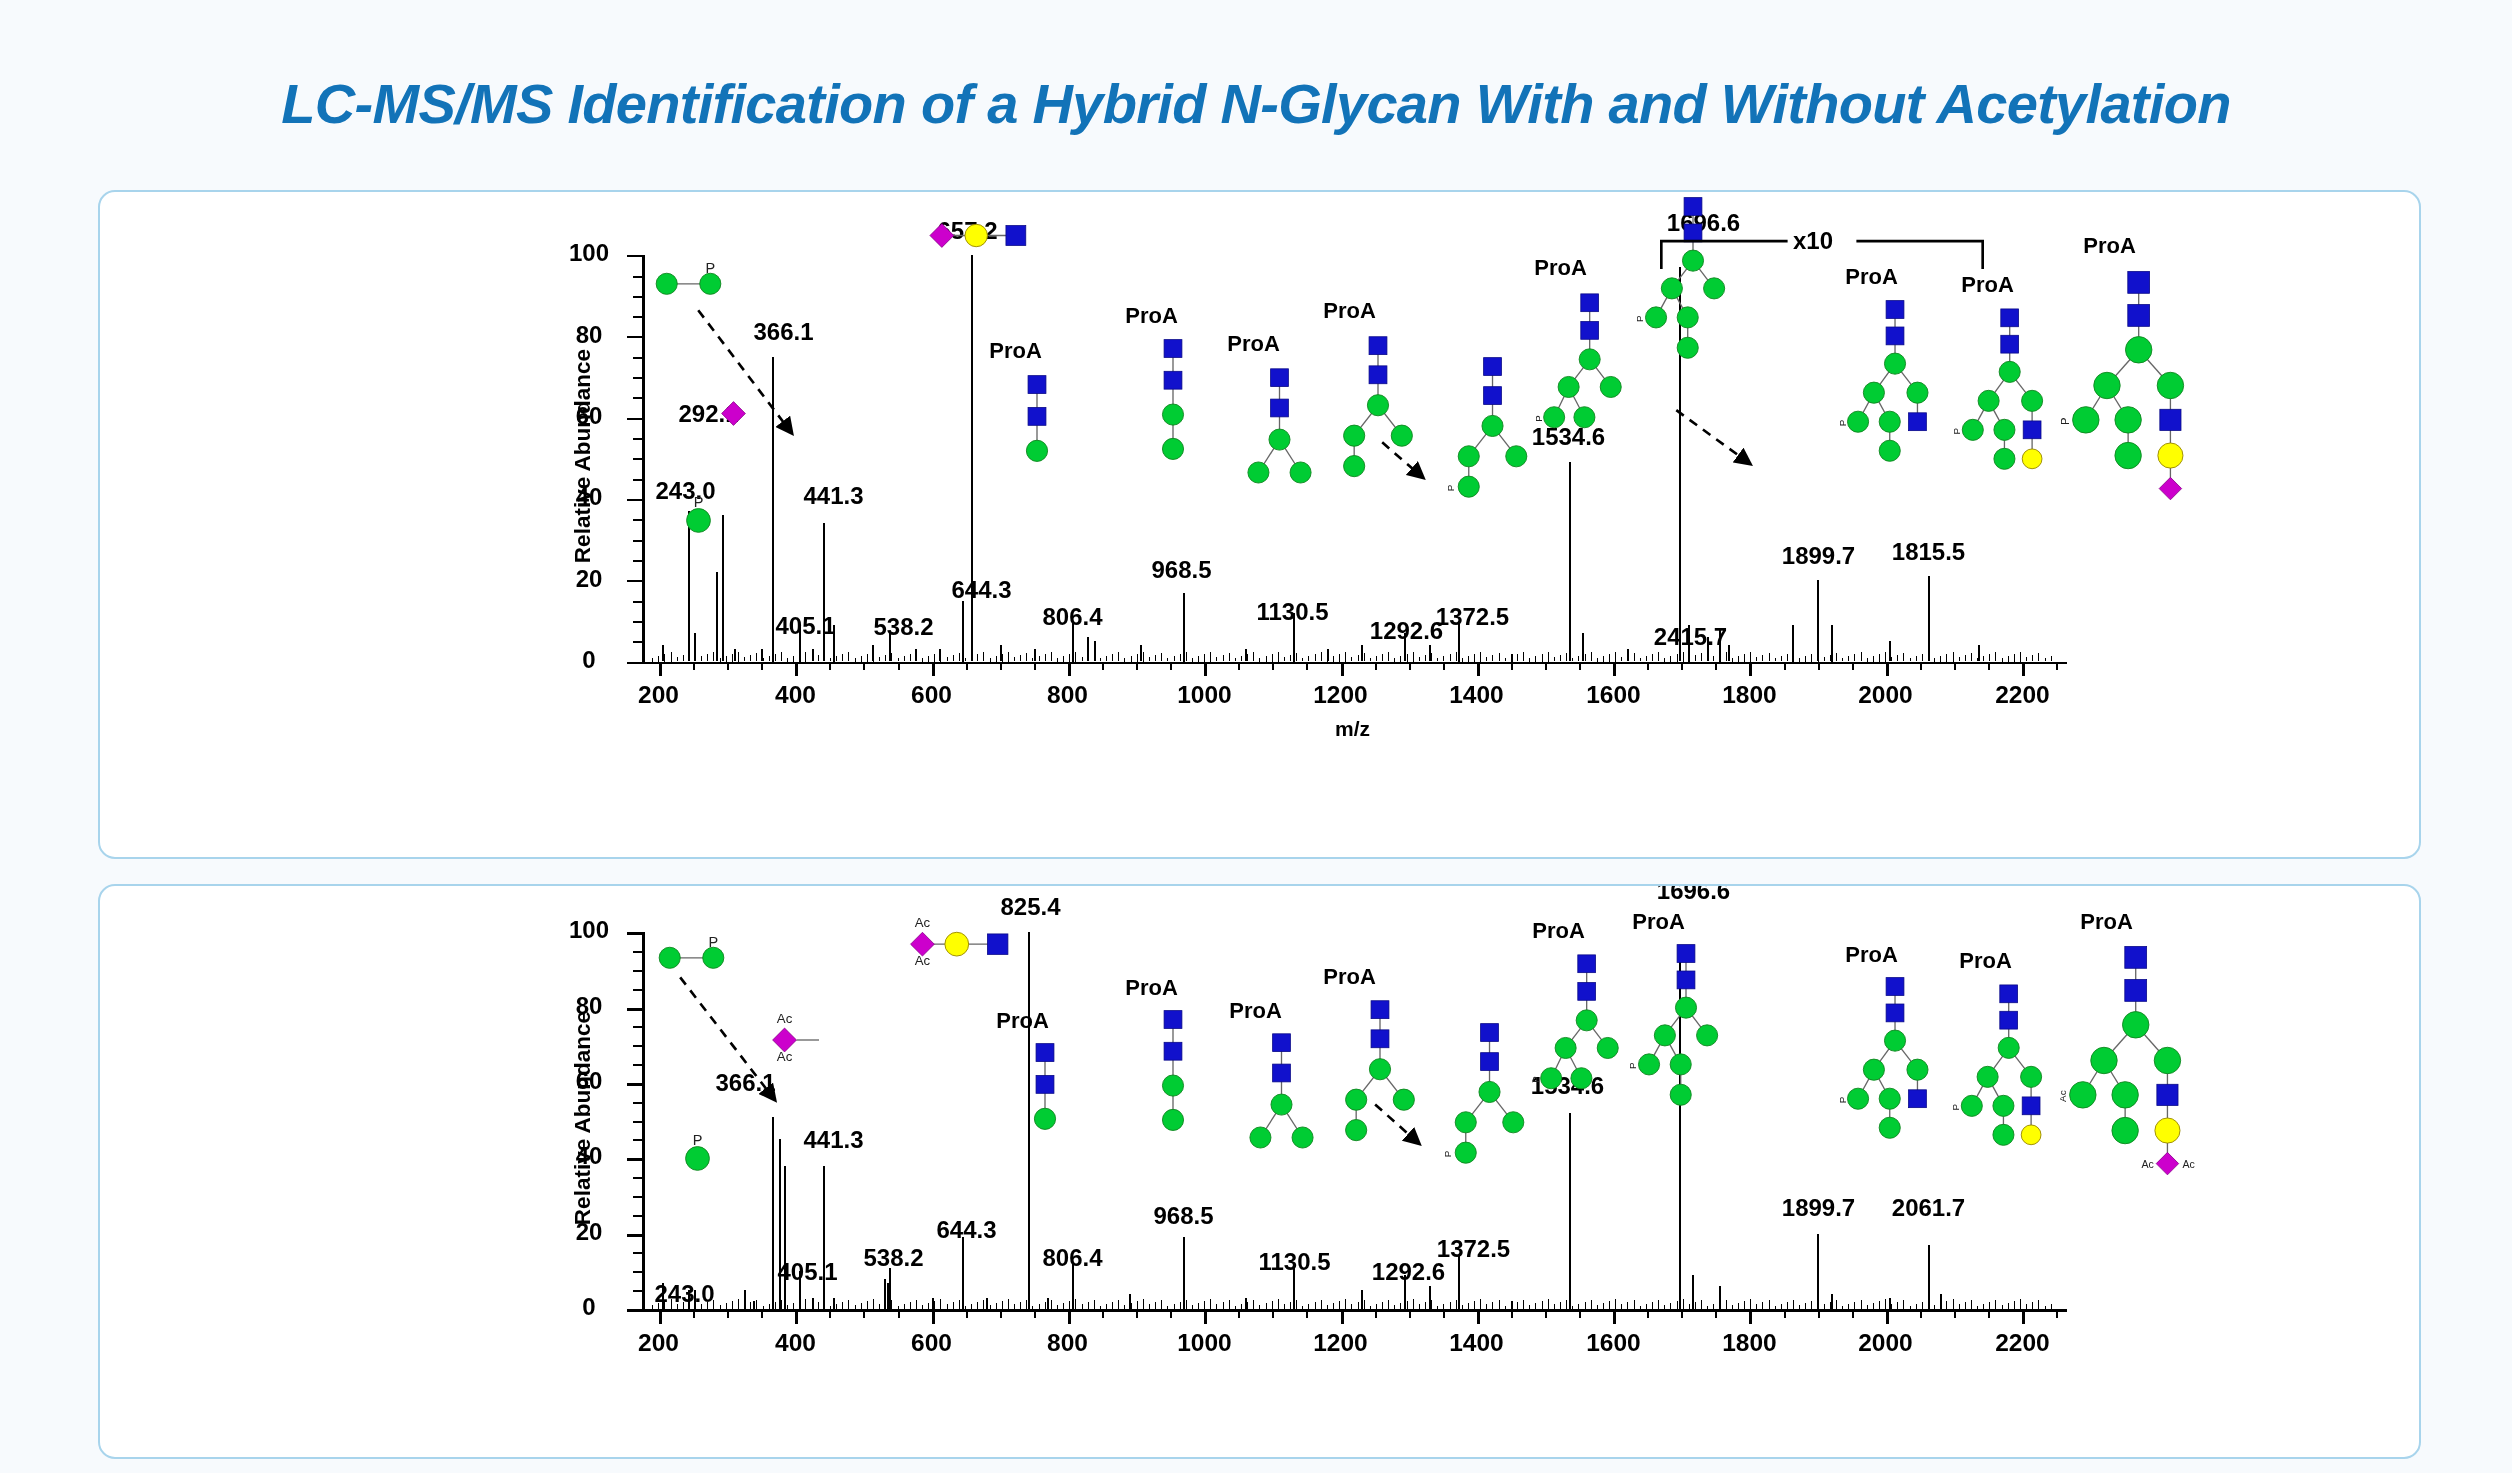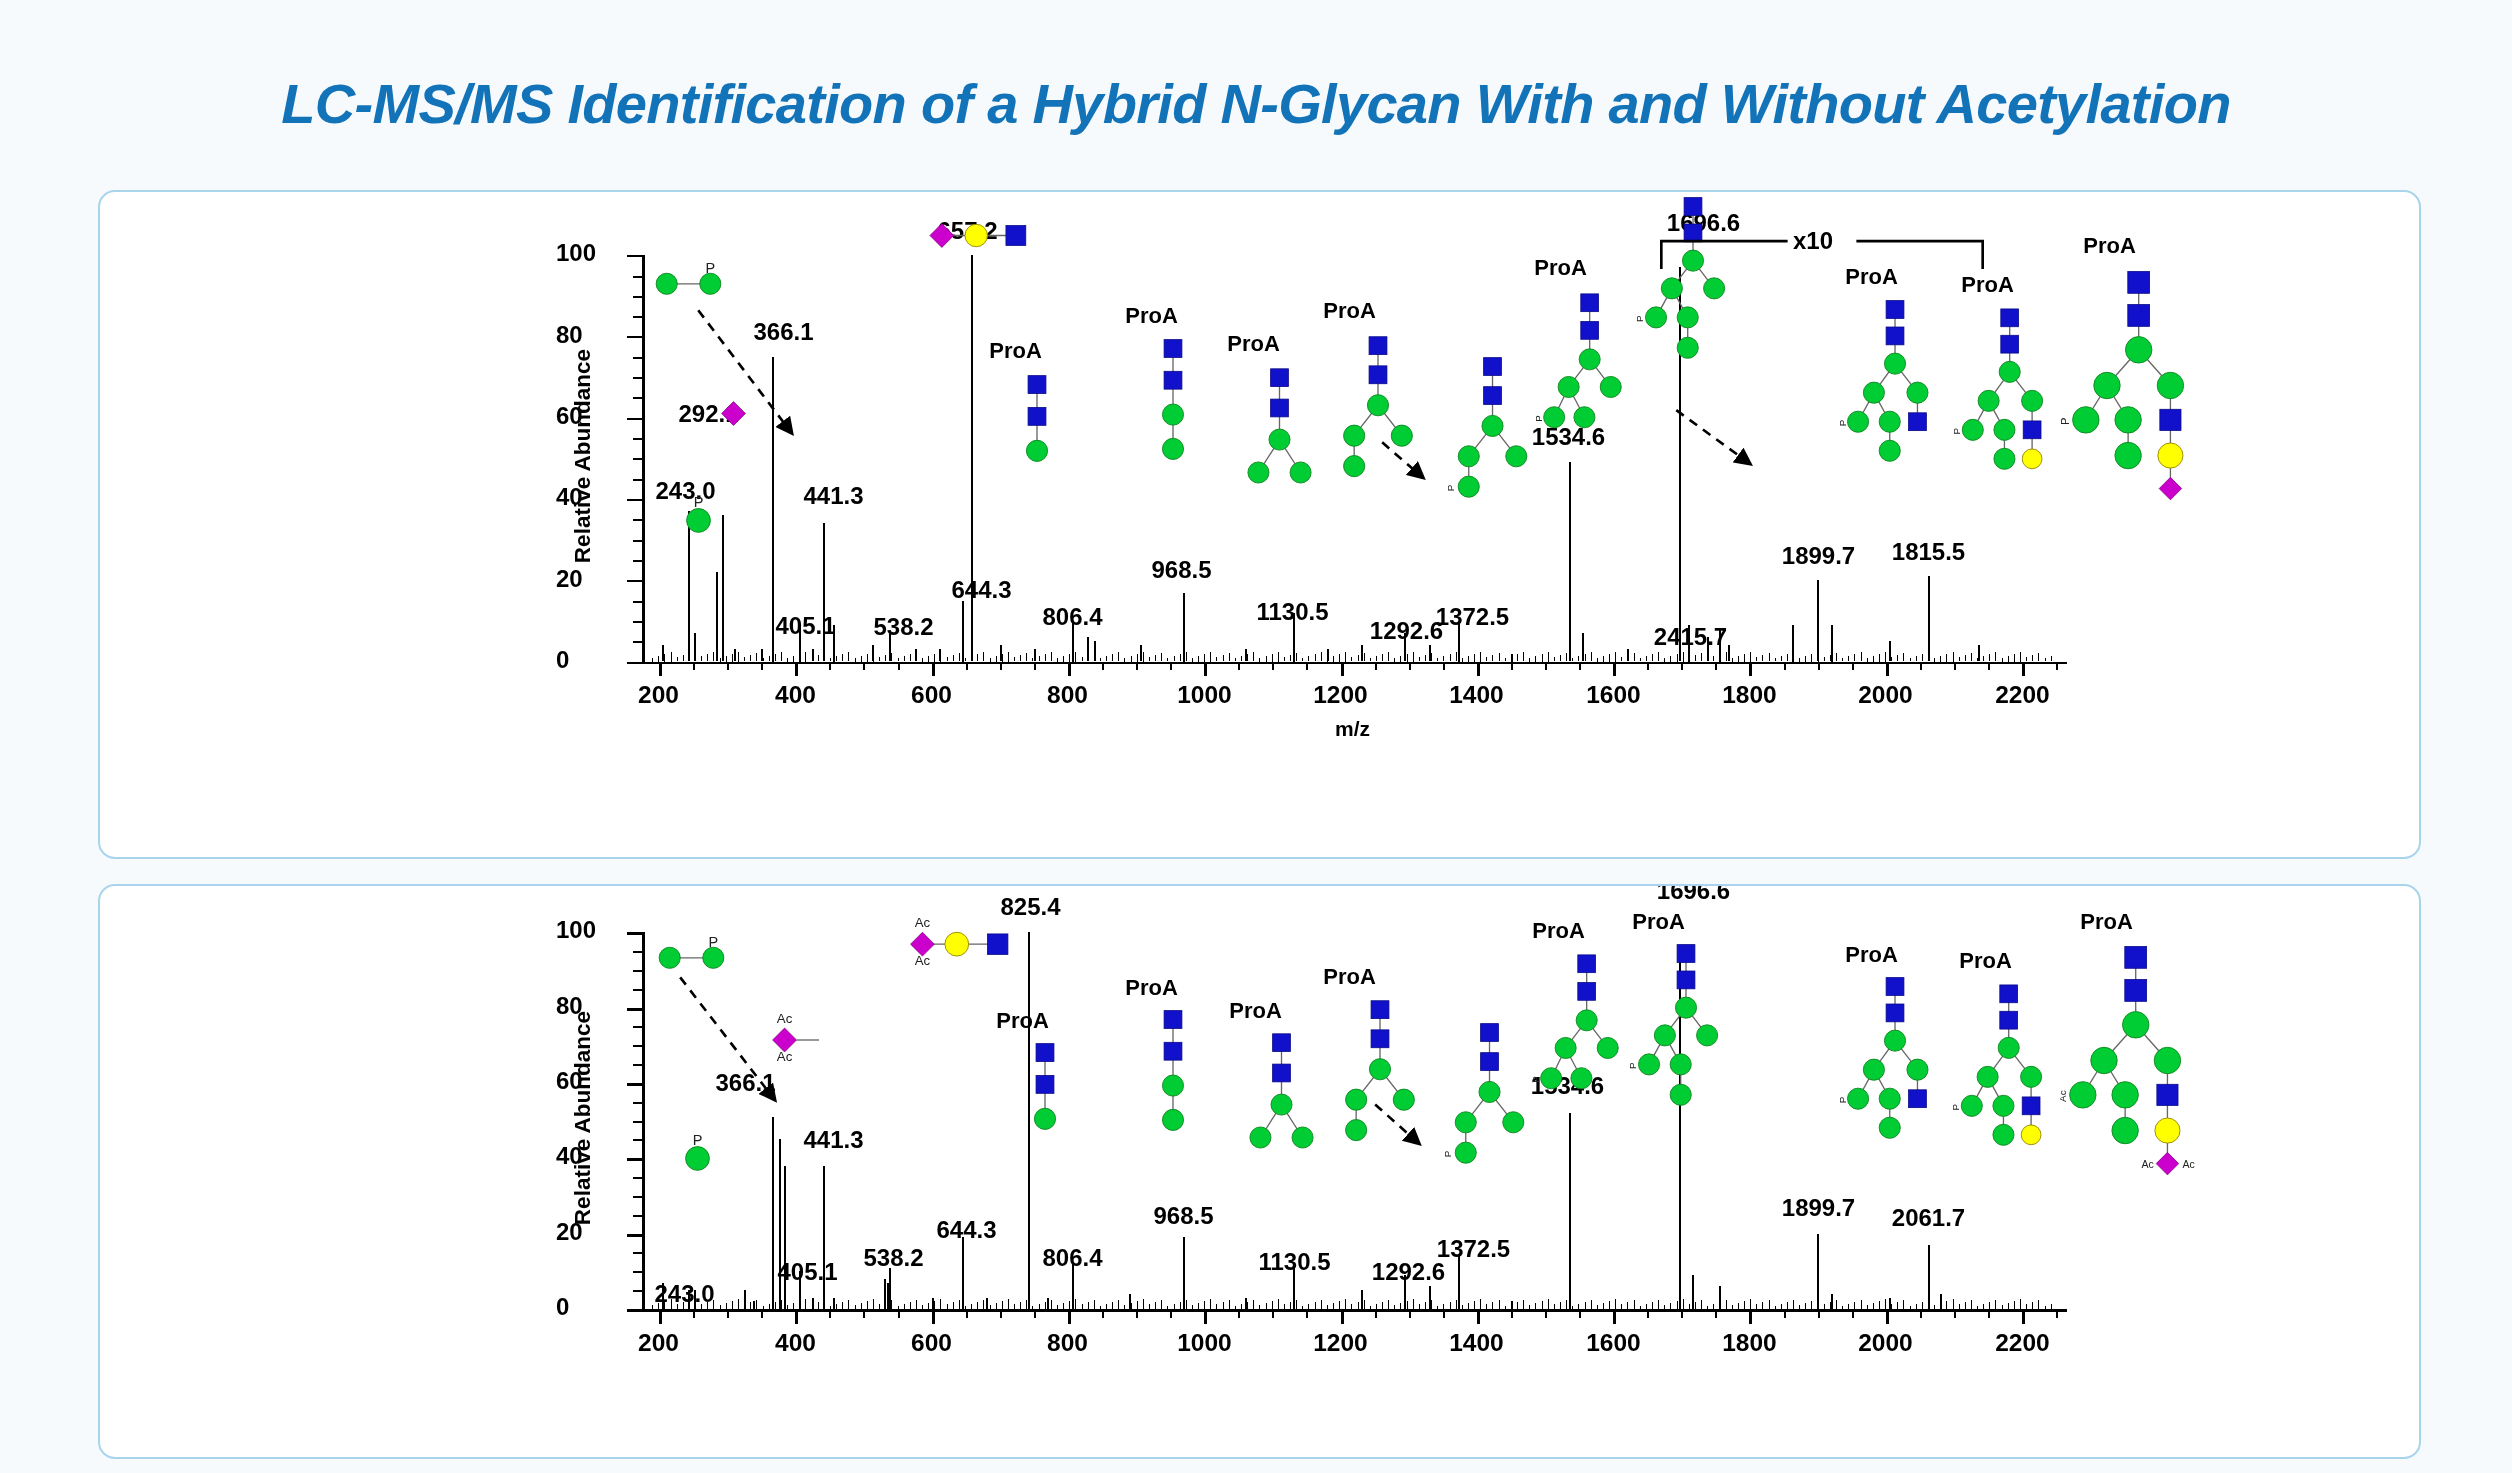--- a/index.html
+++ b/index.html
@@ -58,21 +58,21 @@
     transform: rotate(-90deg);
     font-size:22.5px; font-weight:bold; color:#000;
     white-space:nowrap;
   }
   .xlabel {
     position:absolute; font-size:21px; font-weight:bold; color:#000;
     white-space:nowrap;
   }
   .ytick-label {
     position:absolute; font-size:24px; font-weight:bold; color:#000;
-    text-align:left; white-space:nowrap;
+    text-align:center; white-space:nowrap;
   }
   .xtick-label {
     position:absolute; font-size:24.5px; font-weight:bold; color:#000;
     text-align:center; white-space:nowrap;
   }
   .tick { position:absolute; background:#000; }
 
   .peak { position:absolute; background:#000; width:2px; }
   .noise { position:absolute; background:#000; width:1.3px; }
 
@@ -1087,21 +1087,21 @@
         <div class="peaklabel" style="left:780px;top:372px;width:145px;">1292.6</div>
         <div class="peak" style="left:902px;top:370px;height:53px;"></div>
         <div class="peaklabel" style="left:845px;top:349px;width:145px;">1372.5</div>
         <div class="peak" style="left:1013px;top:227px;height:196px;"></div>
         <div class="peaklabel" style="left:939px;top:186px;width:145px;">1534.6</div>
         <div class="peak" style="left:1123px;top:61px;height:362px;"></div>
         <div class="peaklabel" style="left:1065px;top:-8.7px;width:145px;">1696.6</div>
         <div class="peak" style="left:1261px;top:348px;height:75px;"></div>
         <div class="peaklabel" style="left:1190px;top:308px;width:145px;">1899.7</div>
         <div class="peak" style="left:1372px;top:359px;height:64px;"></div>
-        <div class="peaklabel" style="left:1300px;top:318px;width:145px;">2061.7</div>
+        <div class="peaklabel" style="left:1300px;top:308px;width:145px;">2061.7</div>
         <div class="glycan" style="left:99px;top:52px;width:73px;height:33px;">
           <svg width="73" height="33" viewBox="0 0 110 50">
             <line x1="22" y1="30" x2="88" y2="30" stroke="#666666" stroke-width="2"></line>
             <circle cx="22" cy="30" r="16" fill="#00CC33" stroke="#118822" stroke-width="1.4"></circle>
             <circle cx="88" cy="30" r="16" fill="#00CC33" stroke="#118822" stroke-width="1.4"></circle>
             <text x="88" y="14" font-size="22" font-family="Liberation Sans, sans-serif" fill="#222" text-anchor="middle">P</text>
           </svg>
         </div>
         <div class="glycan" style="left:210px;top:126px;width:57px;height:56px;">
           <svg width="57" height="56" viewBox="0 0 86 84">

